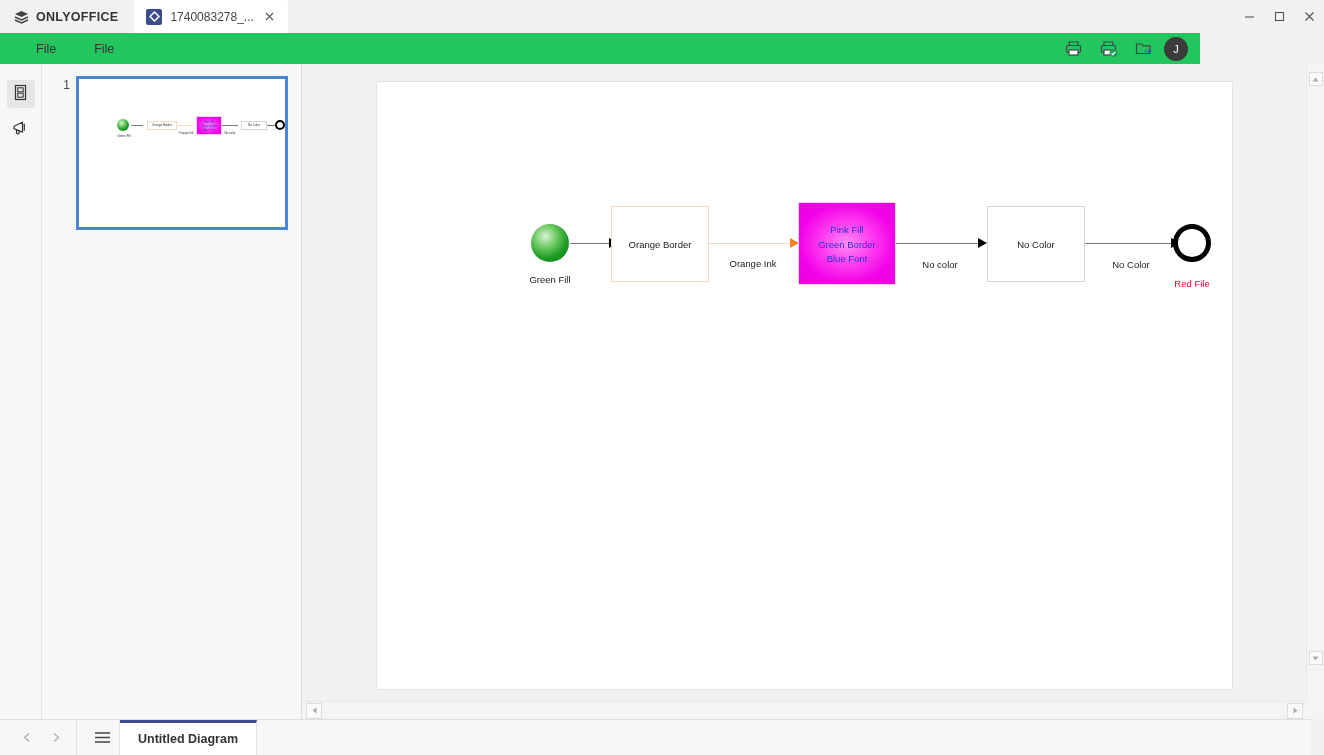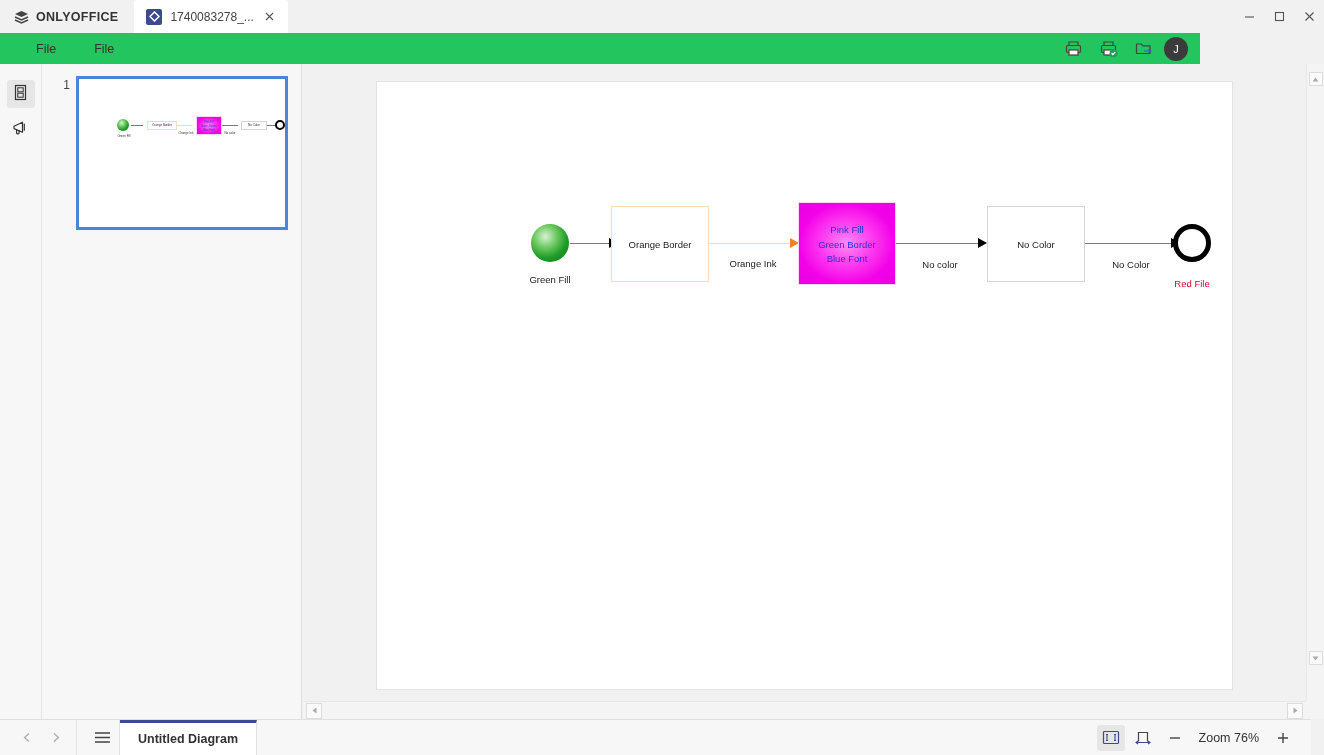--- a/index.html
+++ b/index.html
@@ -442,41 +442,15 @@
     </div>
     <div class="sb-sep"></div>
     <div class="sb-menu-btn">
       <svg width="17" height="13" viewBox="0 0 17 13">
         <path d="M1 2 H16 M1 6.5 H16 M1 11 H16" stroke="#444" stroke-width="1.3"></path>
       </svg>
     </div>
     <div class="sb-sep" style="margin:0;"></div>
     <div class="sheet-tab">Untitled Diagram</div>
 
-    <div class="zoom-area">
-      <div class="zoom-btn active">
-        <svg width="18" height="15" viewBox="0 0 18 15">
-          <rect x="1.5" y="1.5" width="15" height="12" rx="1" fill="none" stroke="#3b4b8c" stroke-width="1.2"></rect>
-          <path d="M5 4.5 V10.5 M4 4.5 H6 M4 10.5 H6" stroke="#3b4b8c" stroke-width="1.1"></path>
-          <path d="M13 4.5 V10.5 M12 4.5 H14 M12 10.5 H14" stroke="#3b4b8c" stroke-width="1.1"></path>
-        </svg>
-      </div>
-      <div class="zoom-btn">
-        <svg width="18" height="15" viewBox="0 0 18 15">
-          <path d="M4.5 11.5 V2.5 H13.5 V11.5" fill="none" stroke="#444" stroke-width="1.2"></path>
-          <path d="M2.5 12.5 H15.5 M4 11 L2 12.5 L4 14 M14 11 L16 12.5 L14 14" fill="none" stroke="#3b4b8c" stroke-width="1.1"></path>
-        </svg>
-      </div>
-      <div class="zoom-btn">
-        <svg width="14" height="14" viewBox="0 0 14 14">
-            <path d="M2 7 H12" stroke="#444" stroke-width="1.4"></path>
-          </svg>
-      </div>
-      <div class="zoom-label">Zoom 76%</div>
-      <div class="zoom-btn">
-        <svg width="14" height="14" viewBox="0 0 14 14">
-            <path d="M2 7 H12 M7 2 V12" stroke="#444" stroke-width="1.4"></path>
-          </svg>
-      </div>
-    </div>
   </div>
 
 </div>
 
 </body></html>

